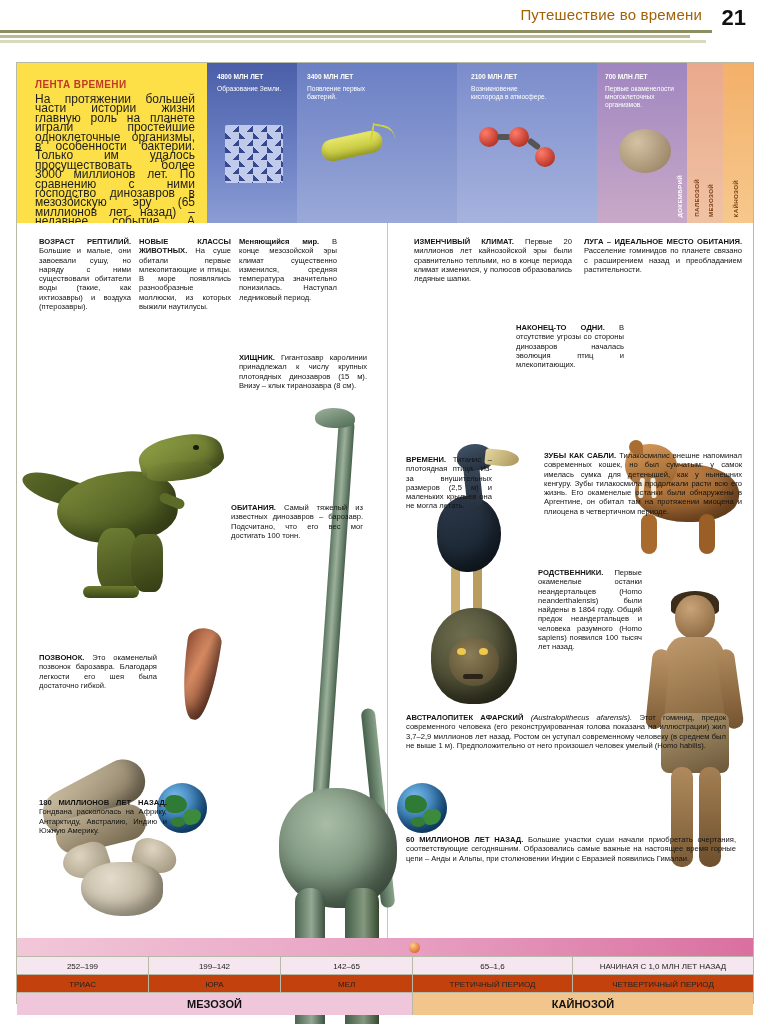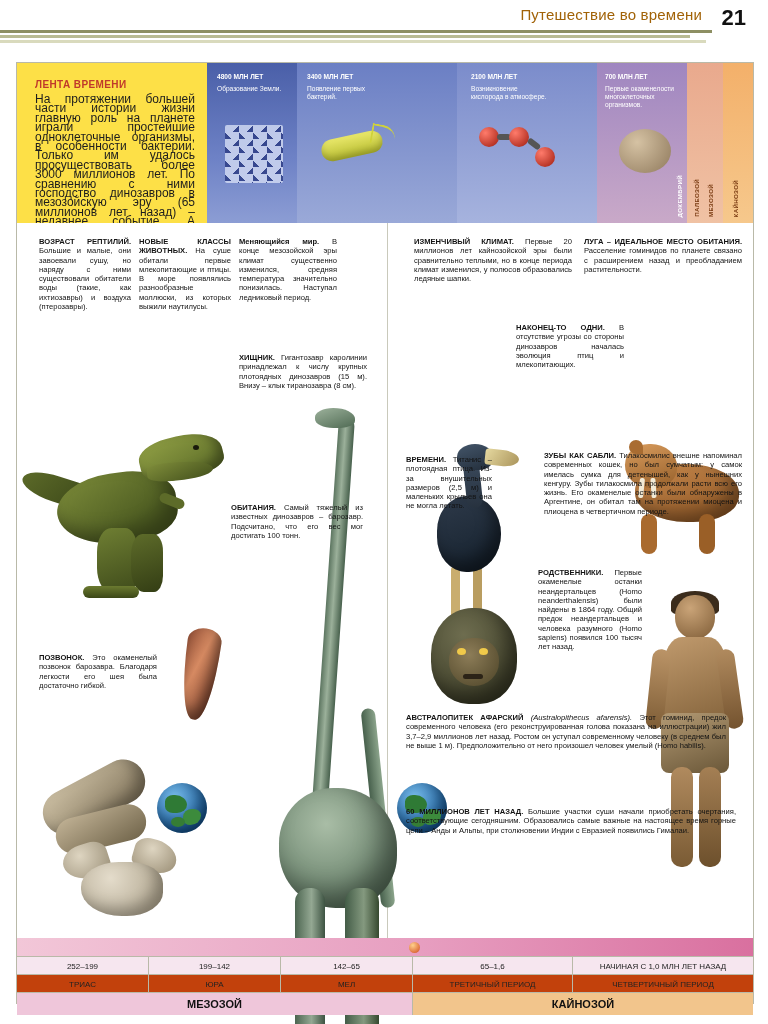--- a/index.html
+++ b/index.html
@@ -116,21 +116,21 @@
   .b-180{left:22px;top:575px;width:128px;}
 
   
   .b-clim{left:26px;top:14px;width:158px;}
   .b-meadow{left:196px;top:14px;width:158px;}
   .b-alone{left:128px;top:100px;width:108px;}
   .b-feath{left:18px;top:232px;width:86px;}
   .b-teeth{left:156px;top:228px;width:198px;}
   .b-rel{left:150px;top:345px;width:104px;}
   .b-austr{left:18px;top:490px;width:320px;}
-  .b-60{left:18px;top:584px;width:330px;}
+  .b-60{left:18px;top:612px;width:330px;}
 
   
   .chart{position:absolute;left:0;top:875px;width:736px;height:64px;}
   .pinkbar{position:absolute;left:0;top:0;width:736px;height:18px;
     background:linear-gradient(90deg,#f2c7d8,#e79ec0 55%,#d9709f);}
   .pinkbar .lbl{position:absolute;left:300px;top:18px;font-size:10px;font-weight:bold;color:#fff;}
   .pinkbar .dot{position:absolute;left:392px;top:4px;width:11px;height:11px;border-radius:50%;
     background:radial-gradient(circle at 35% 30%,#ffd08a,#d14a1f);}
 
   .row2{position:absolute;left:0;top:18px;width:736px;height:18px;border-top:1px solid #b9b9a8;}
@@ -438,20 +438,23 @@
         </div>
         <div class="blk b-hunter">
           <div class="t"><b class="hd">ХИЩНИК.</b><span> Гигантозавр каролинии принадлежал к числу крупных плотоядных динозавров (15 м). Внизу – клык тиранозавра (8 см).</span></div>
         </div>
         <div class="blk b-heavy">
           <div class="t"><b class="hd">ОБИТАНИЯ.</b><span> Самый тяжелый из известных динозавров – барозавр. Подсчитано, что его вес мог достигать 100 тонн.</span></div>
         </div>
         <div class="blk b-vert">
           <div class="t"><b class="hd">ПОЗВОНОК.</b><span> Это окаменелый позвонок барозавра. Благодаря легкости его шея была достаточно гибкой.</span></div>
         </div>
+        <div class="blk b-180">
+          <div class="t"><b class="hd">180 МИЛЛИОНОВ ЛЕТ НАЗАД.</b><span> Гондвана раскололась на Африку, Антарктиду, Австралию, Индию и Южную Америку.</span></div>
+        </div>
       </div>
 
       <div class="col colR">
         <div class="blk b-clim">
           <div class="t"><b class="hd">ИЗМЕНЧИВЫЙ КЛИМАТ.</b><span> Первые 20 миллионов лет кайнозойской эры были сравнительно теплыми, но в конце периода климат изменился, у полюсов образовались ледяные шапки.</span></div>
         </div>
         <div class="blk b-meadow">
           <div class="t"><b class="hd">ЛУГА – ИДЕАЛЬНОЕ МЕСТО ОБИТАНИЯ.</b><span> Расселение гоминидов по планете связано с расширением назад и преобладанием растительности.</span></div>
         </div>
         <div class="blk b-alone">

